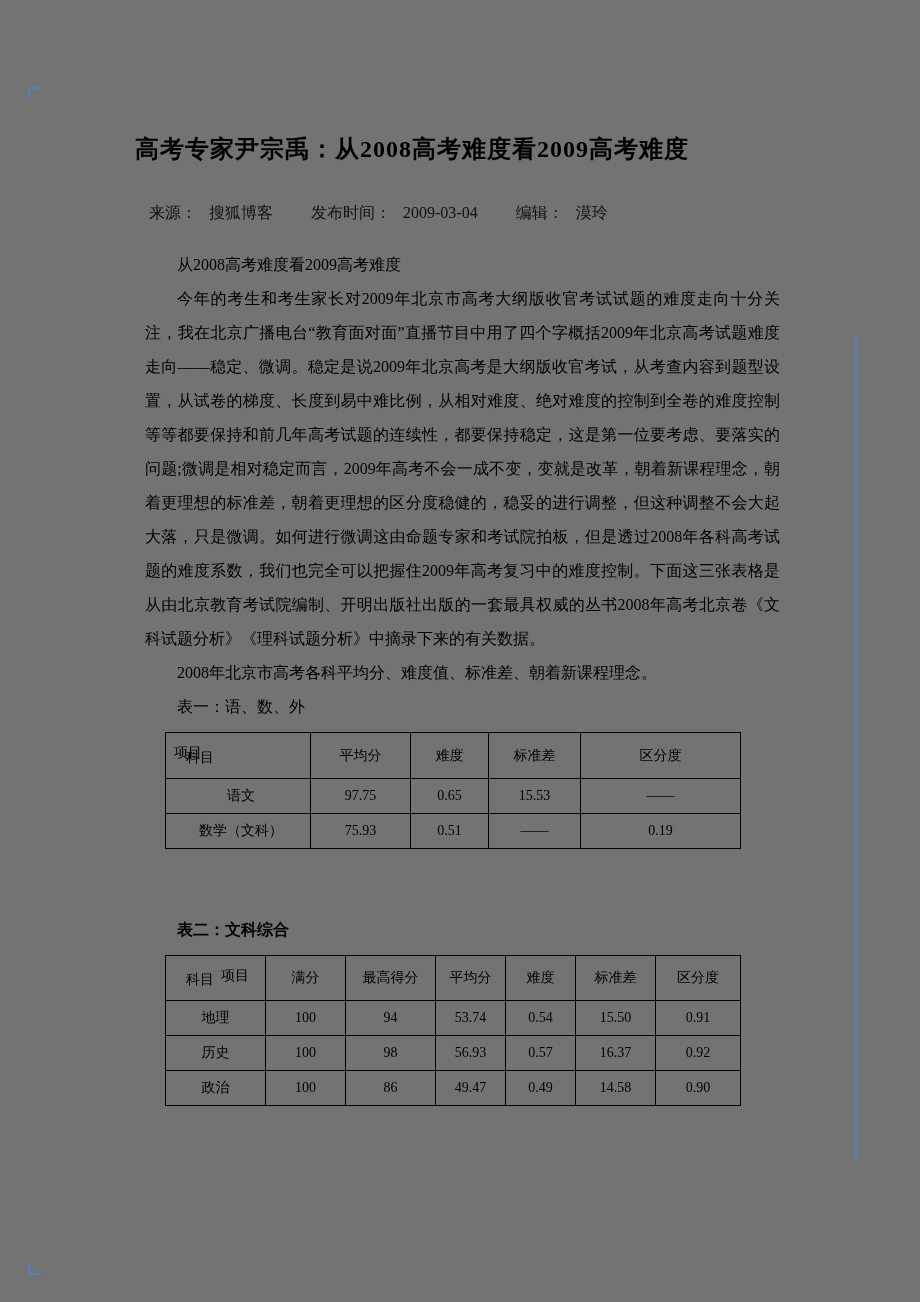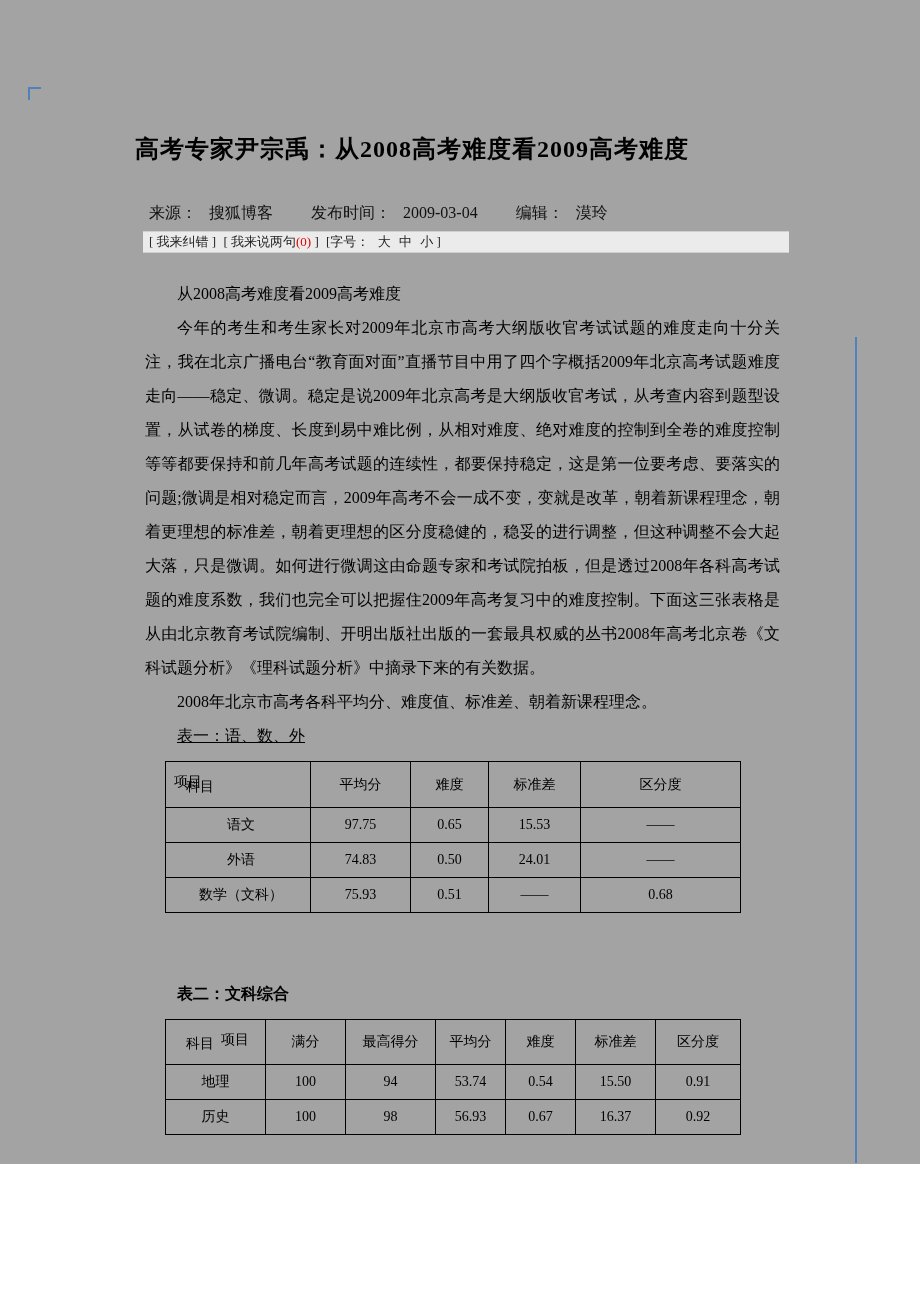--- a/index.html
+++ b/index.html
@@ -2,21 +2,21 @@
 <html><head>
 <meta charset="utf-8">
 <style>
   * { margin:0; padding:0; box-sizing:border-box; }
   html,body { background:#ffffff; }
   body {
     width:920px; height:1302px;
     font-family:"Liberation Serif","DejaVu Serif",serif;
     color:#000;
   }
-  .page { position:relative; width:920px; height:1164px; background:#a3a3a3; overflow:hidden; }
+  .page { position:relative; width:920px; height:1302px; background:#737373; overflow:hidden; }
 
   
   .mark { position:absolute; }
   .mark-tl { left:28px; top:87px; width:13px; height:13px; border-left:2px solid #4f81bd; border-top:2px solid #4f81bd; }
   .mark-bl { left:28px; top:1262px; width:13px; height:13px; border-left:2px solid #4f81bd; border-bottom:2px solid #4f81bd; }
   .mark-right { left:855px; top:337px; width:2px; height:826px; background:#4f81bd; }
 
   .content { position:absolute; left:135px; top:133px; width:655px; }
 
   .title { font-size:24px; font-weight:bold; line-height:32px; letter-spacing:1px; }
@@ -31,21 +31,21 @@
     font-size:13px; line-height:20px; padding-left:6px; color:#222;
     white-space:nowrap;
   }
   .toolbar .tseg { margin-right:4px; cursor:pointer; }
   .toolbar .count { color:#e00000; }
   .toolbar .fsz { margin-left:5px; cursor:pointer; }
 
   .bodytext { margin-top:24px; padding-left:10px; width:645px; font-size:16px; line-height:34px; text-align:justify; }
   .bodytext p { text-indent:2em; }
 
-  .caption1 { text-indent:2em;text-decoration:underline; }
+  .caption1 { text-indent:2em; }
   .caption2 { text-indent:2em; margin-top:64px;font-weight:bold; }
 
   table.t { border-collapse:collapse; font-size:14px; margin-left:20px; margin-top:8px; }
   .t th, .t td { border:1px solid #000; font-weight:normal; text-align:center; vertical-align:middle; padding:0 4px; }
   .t1 td { height:25px; }
   .t1 tr.thead th { height:46px; }
   .t2 td { height:28px; }
   .t2 tr.thead th { height:45px; }
   .t2 { margin-top:28px; }
   .subj { text-align:left; padding-left:10px !important;margin-top:15px; }
@@ -66,29 +66,20 @@
   <div class="content">
 
     <h1 class="title">高考专家尹宗禹：从2008高考难度看2009高考难度</h1>
 
     <div class="meta">
       <span class="mgroup"><span class="mlabel">来源：</span><span>搜狐博客</span></span>
       <span class="mgroup"><span class="mlabel">发布时间：</span><span>2009-03-04</span></span>
       <span class="mgroup"><span class="mlabel">编辑：</span><span>漠玲</span></span>
     </div>
 
-    <div class="toolbar">
-      <span class="tseg">[ 我来纠错 ]</span>
-      <span class="tseg"><span>[ 我来说两句</span><span class="count">(0)</span><span> ]</span></span>
-      <span>[字号：</span>
-      <span class="fsz">大</span>
-      <span class="fsz">中</span>
-      <span class="fsz">小</span>
-      <span>]</span>
-    </div>
 
     <div class="bodytext">
       <p>从2008高考难度看2009高考难度</p>
       <p>今年的考生和考生家长对2009年北京市高考大纲版收官考试试题的难度走向十分关注，我在北京广播电台“教育面对面”直播节目中用了四个字概括2009年北京高考试题难度走向——稳定、微调。稳定是说2009年北京高考是大纲版收官考试，从考查内容到题型设置，从试卷的梯度、长度到易中难比例，从相对难度、绝对难度的控制到全卷的难度控制等等都要保持和前几年高考试题的连续性，都要保持稳定，这是第一位要考虑、要落实的问题;微调是相对稳定而言，2009年高考不会一成不变，变就是改革，朝着新课程理念，朝着更理想的标准差，朝着更理想的区分度稳健的，稳妥的进行调整，但这种调整不会大起大落，只是微调。如何进行微调这由命题专家和考试院拍板，但是透过2008年各科高考试题的难度系数，我们也完全可以把握住2009年高考复习中的难度控制。下面这三张表格是从由北京教育考试院编制、开明出版社出版的一套最具权威的丛书2008年高考北京卷《文科试题分析》《理科试题分析》中摘录下来的有关数据。</p>
       <p>2008年北京市高考各科平均分、难度值、标准差、朝着新课程理念。</p>
 
       <p class="caption1">表一：语、数、外</p>
 
       <table class="t t1">
         <colgroup>
@@ -110,32 +101,25 @@
             <th>区分度</th>
           </tr>
           <tr>
             <td class="subj">语文</td>
             <td>97.75</td>
             <td>0.65</td>
             <td>15.53</td>
             <td>——</td>
           </tr>
           <tr>
-            <td class="subj">外语</td>
-            <td>74.83</td>
-            <td>0.50</td>
-            <td>24.01</td>
-            <td>——</td>
-          </tr>
-          <tr>
             <td class="subj">数学（文科）</td>
             <td>75.93</td>
             <td>0.51</td>
             <td>——</td>
-            <td>0.68</td>
+            <td>0.19</td>
           </tr>
         </tbody>
       </table>
 
       <p class="caption2">表二：文科综合</p>
 
       <table class="t t2">
         <colgroup>
           <col style="width:100px">
             <col style="width:80px">
@@ -165,21 +149,30 @@
             <td>53.74</td>
             <td>0.54</td>
             <td>15.50</td>
             <td>0.91</td>
           </tr>
           <tr>
             <td>历史</td>
             <td>100</td>
             <td>98</td>
             <td>56.93</td>
-            <td>0.67</td>
+            <td>0.57</td>
             <td>16.37</td>
             <td>0.92</td>
+          </tr>
+          <tr>
+            <td>政治</td>
+            <td>100</td>
+            <td>86</td>
+            <td>49.47</td>
+            <td>0.49</td>
+            <td>14.58</td>
+            <td>0.90</td>
           </tr>
         </tbody>
       </table>
     </div>
   </div>
 </div>
 
 </body></html>

